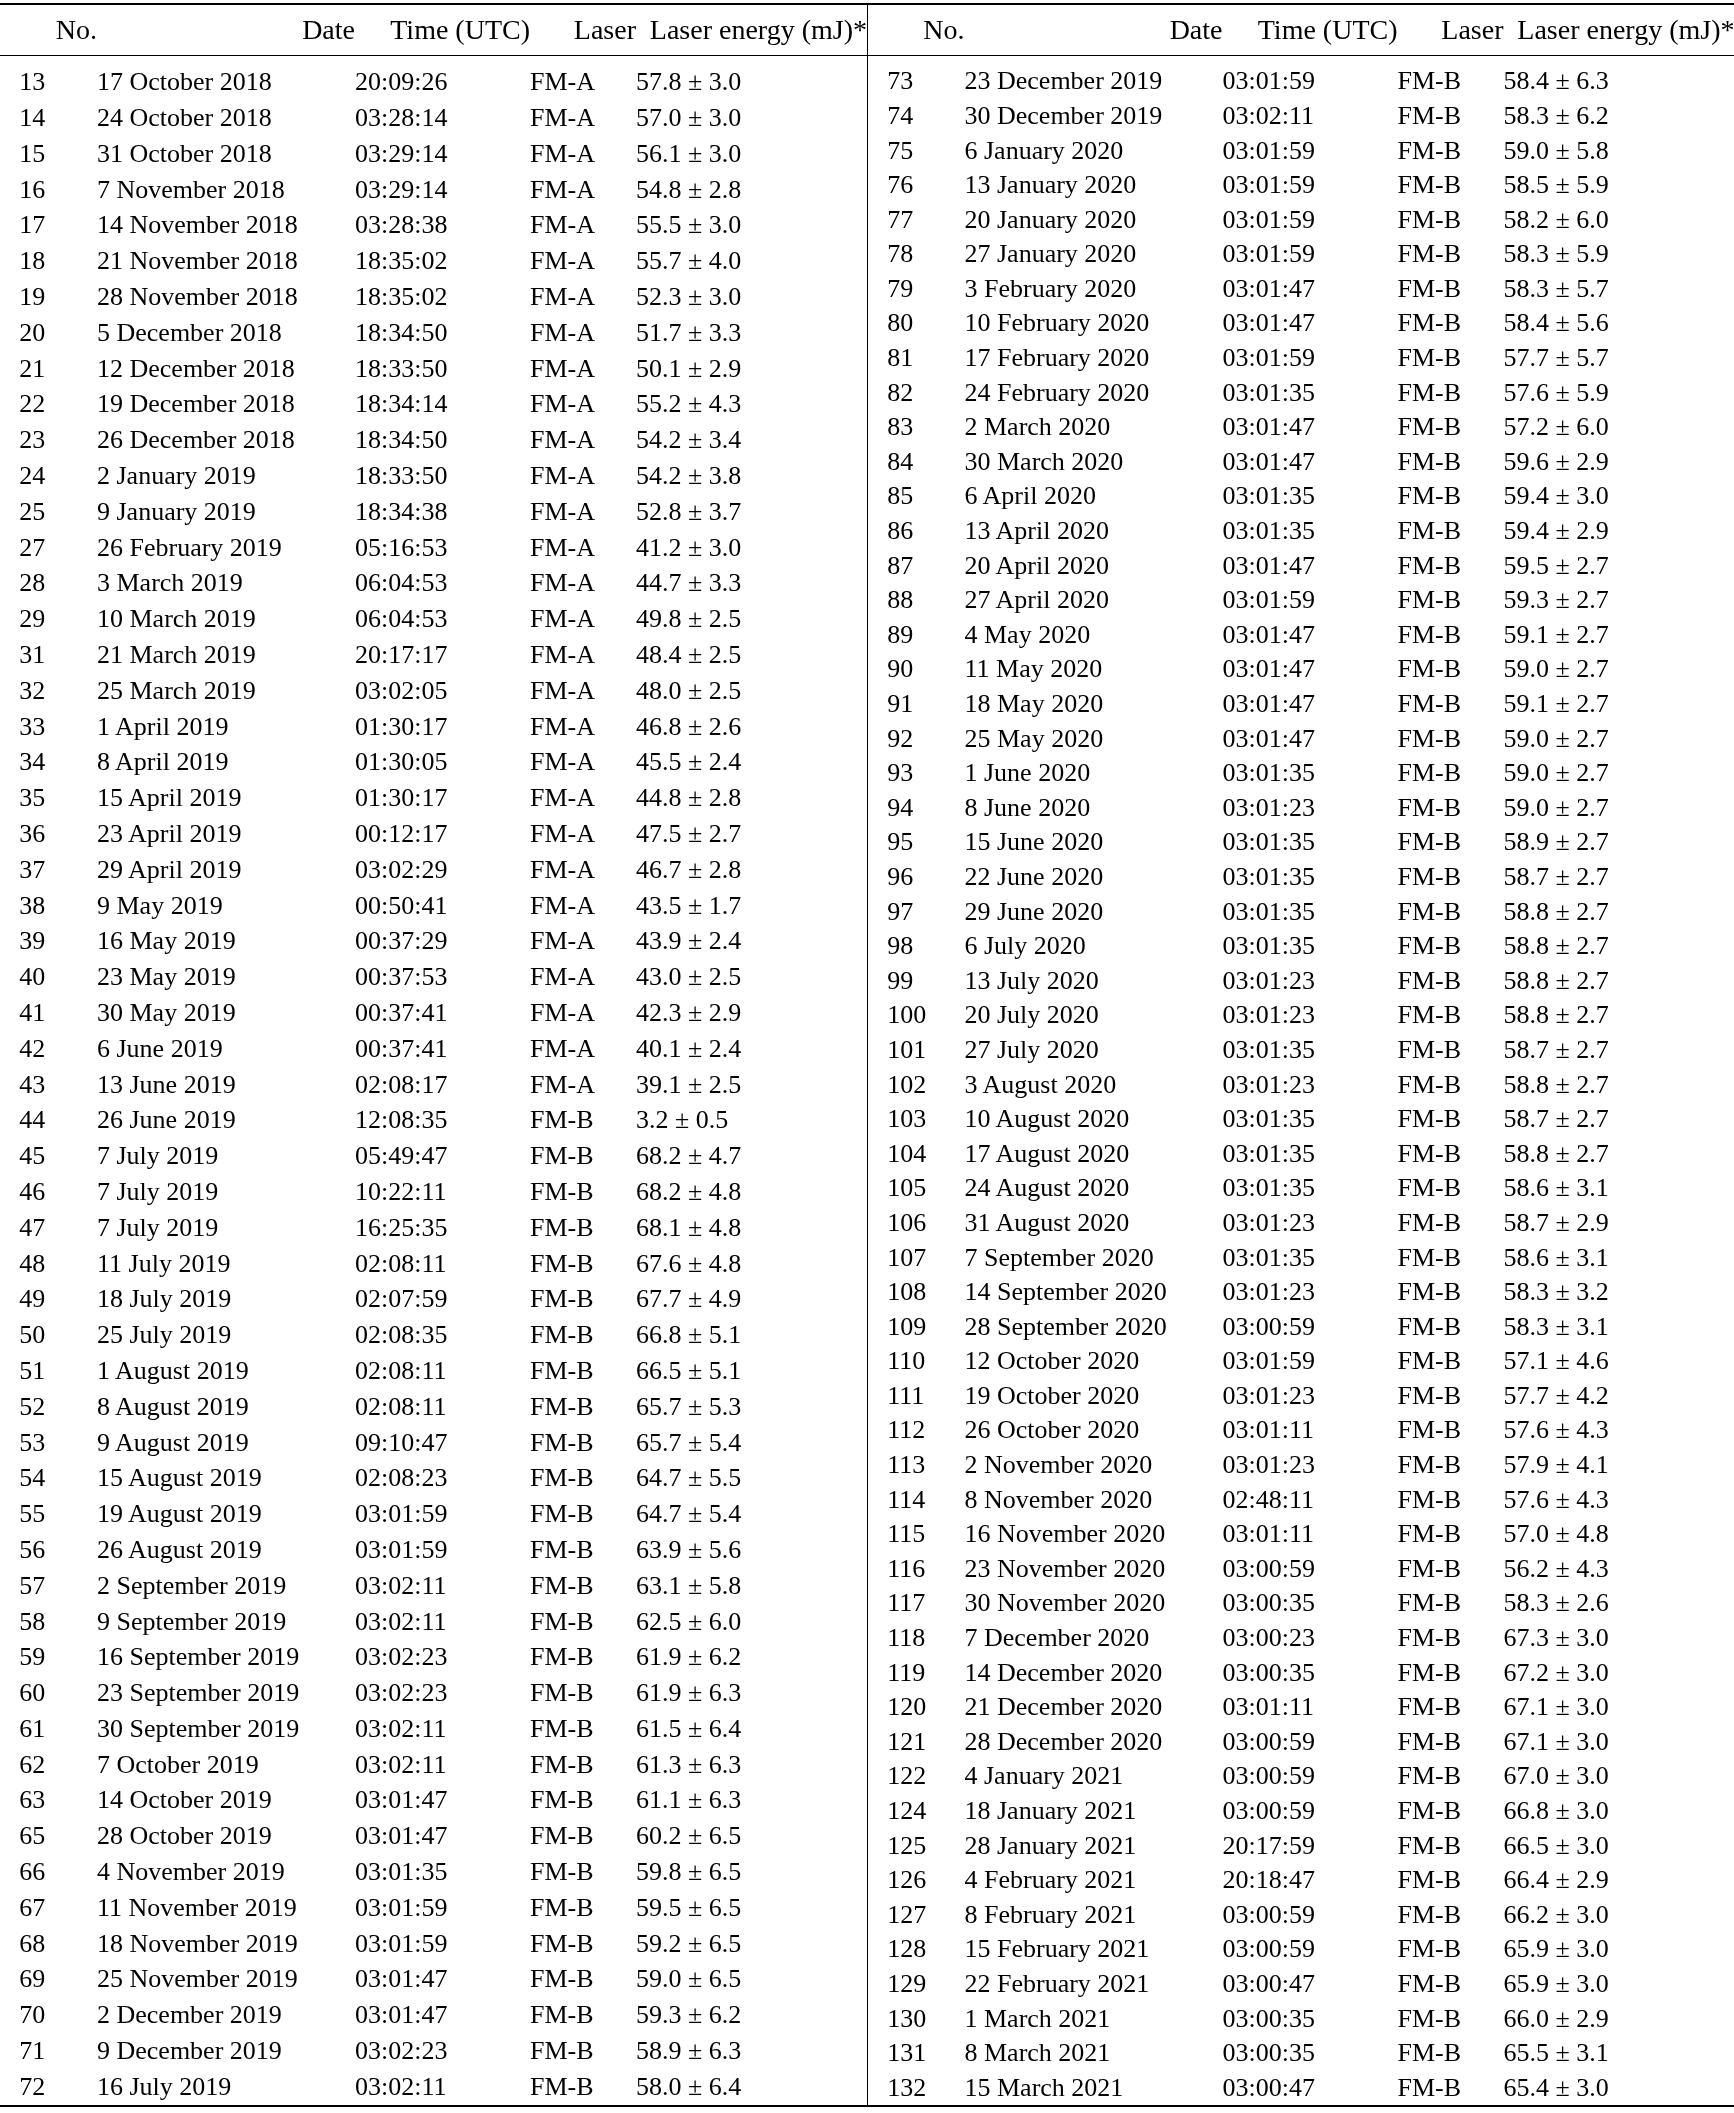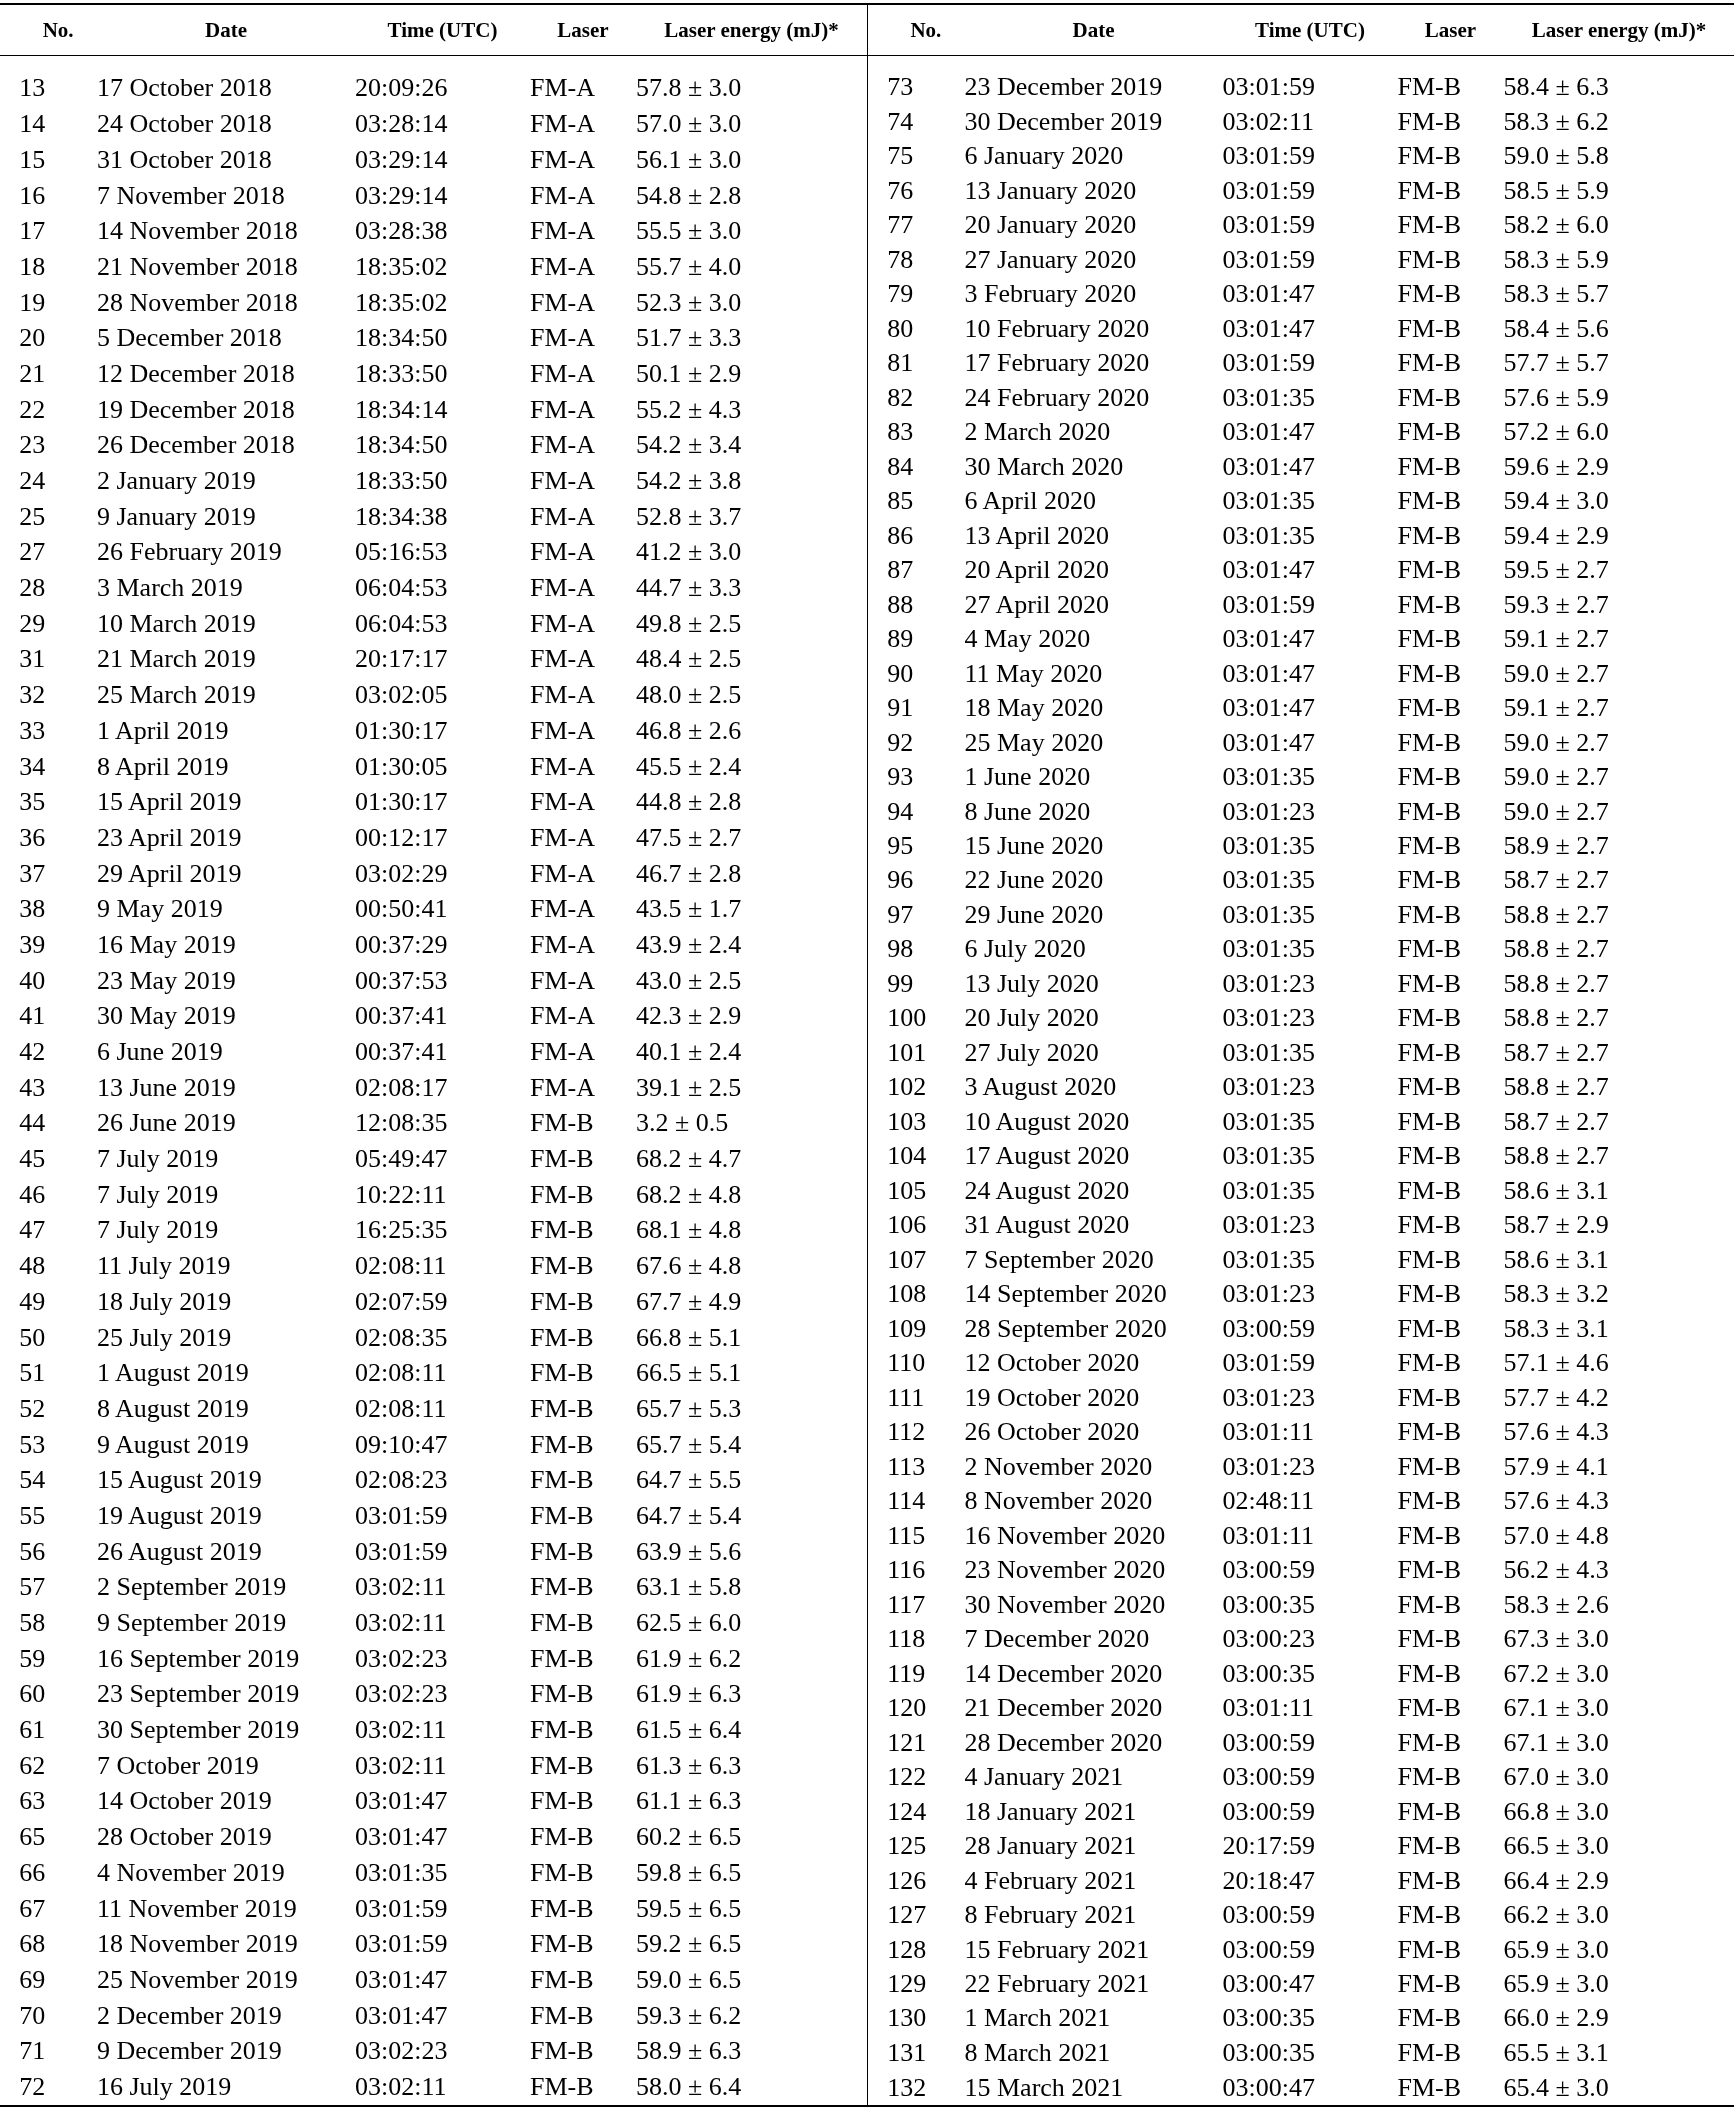--- a/index.html
+++ b/index.html
@@ -21,44 +21,44 @@
     align-items:stretch;
   }
   table {
     border-collapse:collapse;
     table-layout:fixed;
     width:867px;
     height:100%;
   }
   table.right-half { width:868px; border-left:1.7px solid #000; }
   th {
-    font-weight:bold;
-    text-align:center;
+    font-weight:normal;
+    text-align:right;
     vertical-align:middle;
     height:50px;
-    font-size:21px;
+    font-size:28px;
     white-space:nowrap;
     border-bottom:1.7px solid #000;
     overflow:visible;
   }
   td {
     height:34px;
     font-size:26px;
     line-height:34px;
     vertical-align:middle;
     white-space:nowrap;
     overflow:visible;
   }
   .c0 { padding-left:19.3px; }
   col.w0 { width:97px; }
   col.w1 { width:258px; }
   col.w2 { width:175px; }
   col.w3 { width:106px; }
   col.w4 { width:231px; }
-  tbody tr:first-child td { padding-top:14px; }
+  tbody tr:first-child td { padding-top:8px; }
 </style>
 </head>
 <body>
 
 <div class="table-wrap">
 
   <table class="left-half">
     <colgroup>
       <col class="w0">
         <col class="w1">

